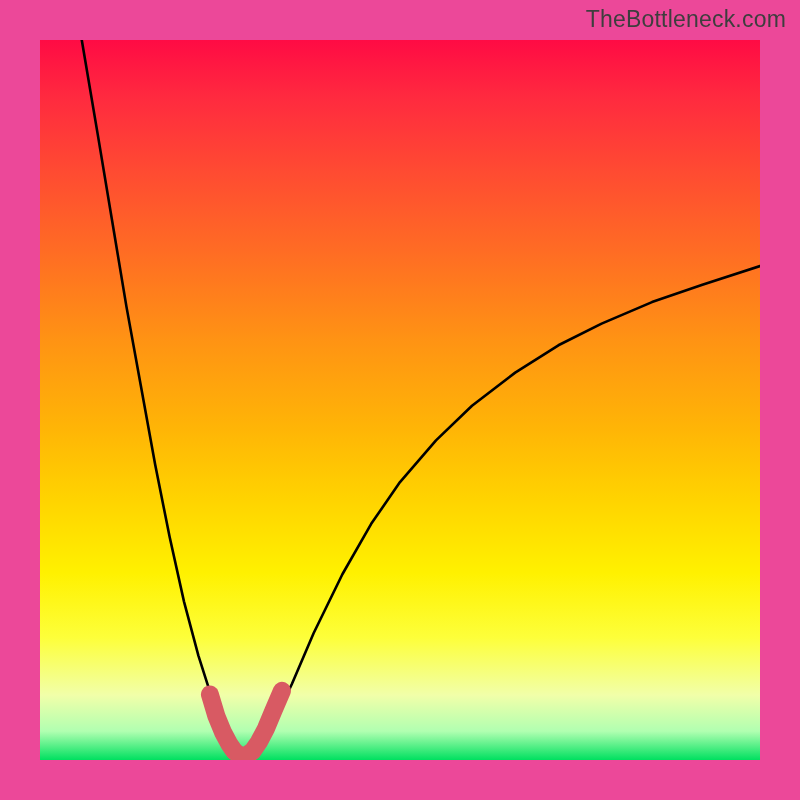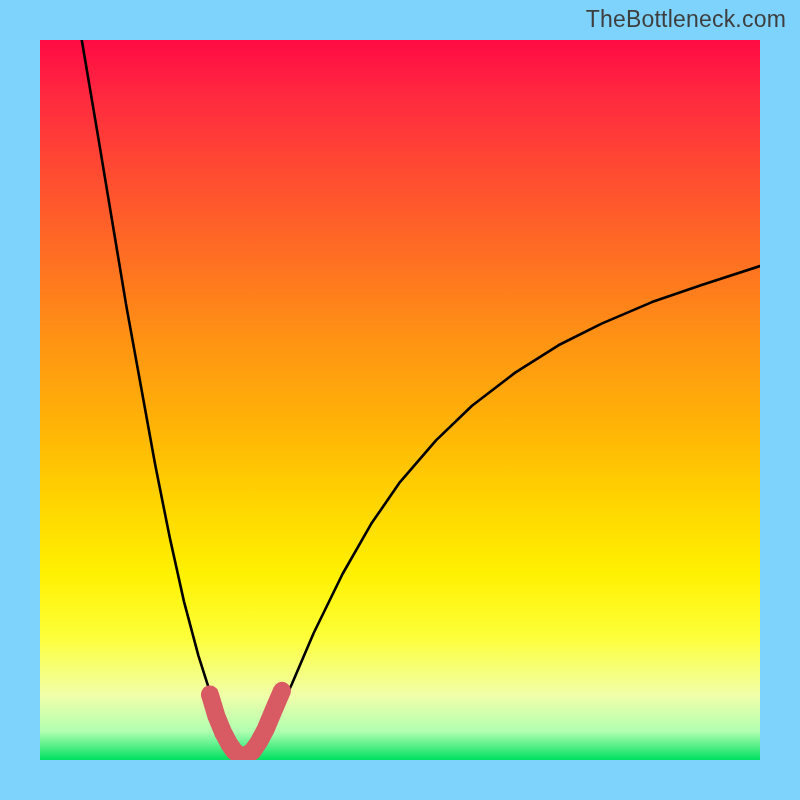--- a/index.html
+++ b/index.html
@@ -8,21 +8,21 @@
     height: 800px;
     background: #000;
     overflow: hidden;
     position: relative;
     font-family: Arial, Helvetica, sans-serif;
   }
   .outer {
     position: absolute;
     left: 0; top: 0;
     width: 800px; height: 800px;
-    background: #7dd3fc;
+    background: #ec4899;
   }
   .plot {
     position: absolute;
     left: 40px;
     top: 40px;
     width: 720px;
     height: 720px;
     background: linear-gradient(to bottom,
       #ff0b44 0%,
       #ff2a3f 8%,

